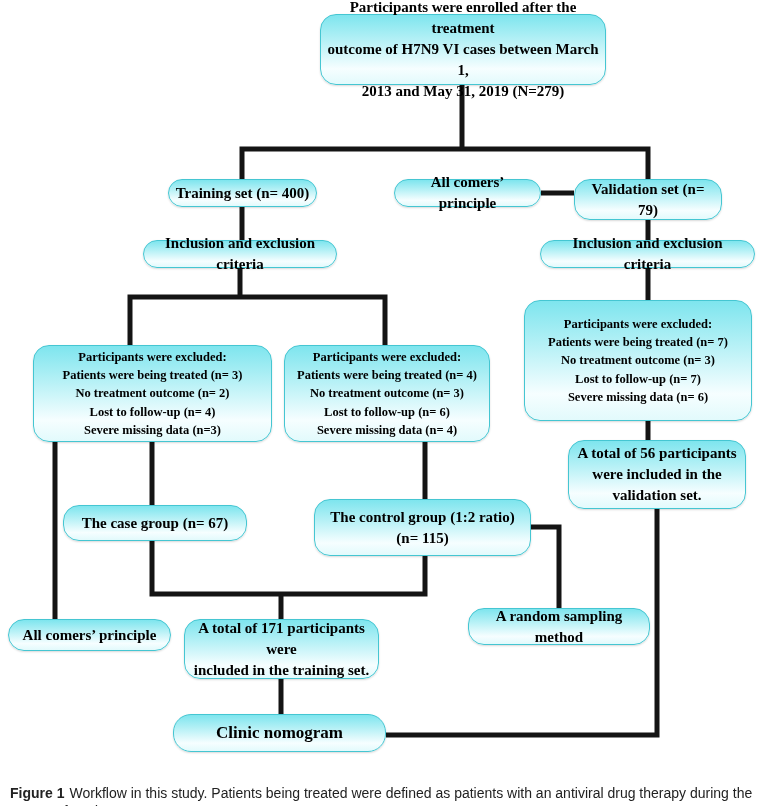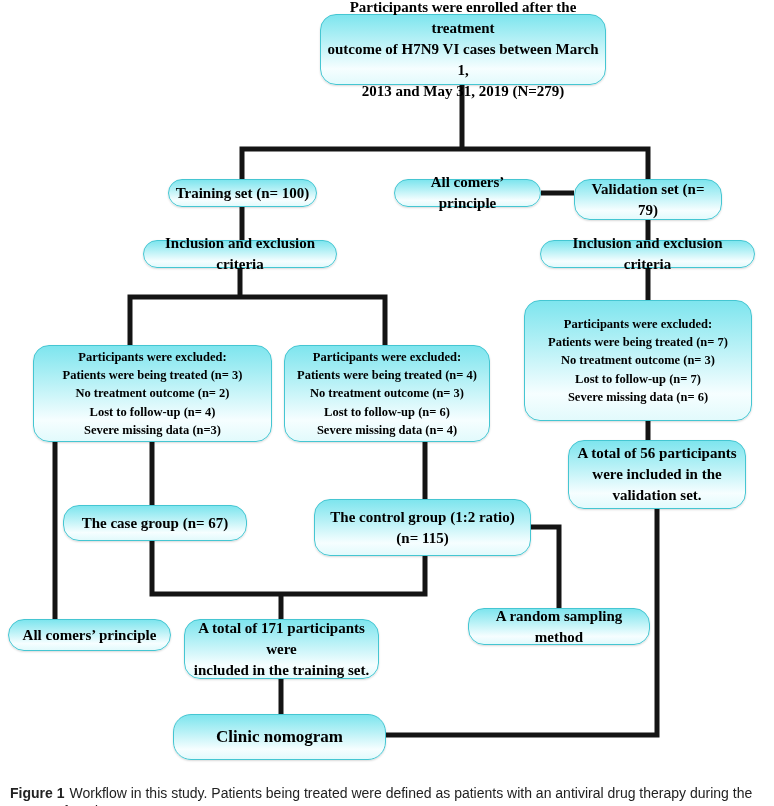--- a/index.html
+++ b/index.html
@@ -74,21 +74,21 @@
       <path d="M281 666 V715"></path>
       <path d="M657 496 V735 H386"></path>
       <path d="M531 527 H559 V609"></path>
     </g>
   </svg>
 
   <div class="node" style="left:320px; top:14px; width:286px; height:71px;">Participants were enrolled after the treatment
 outcome of H7N9 VI cases between March 1,
 2013 and May 31, 2019  (N=279)</div>
 
-  <div class="node" style="left:168px; top:179px; width:149px; height:28px;">Training set  (n= 100)</div>
+  <div class="node" style="left:168px; top:179px; width:149px; height:28px;">Training set  (n= 400)</div>
 
   <div class="node" style="left:394px; top:179px; width:147px; height:28px;">All comers’ principle</div>
 
   <div class="node" style="left:574px; top:179px; width:148px; height:41px;">Validation set  (n= 79)</div>
 
   <div class="node" style="left:143px; top:240px; width:194px; height:28px;">Inclusion and exclusion criteria</div>
 
   <div class="node" style="left:540px; top:240px; width:215px; height:28px;">Inclusion and exclusion criteria</div>
 
   <div class="node small" style="left:33px; top:345px; width:239px; height:97px;">Participants were excluded:
@@ -118,19 +118,19 @@
   <div class="node" style="left:314px; top:499px; width:217px; height:57px;">The control group (1:2 ratio)
 (n= 115)</div>
 
   <div class="node" style="left:8px; top:619px; width:163px; height:32px;">All comers’ principle</div>
 
   <div class="node" style="left:184px; top:619px; width:195px; height:60px;">A total of 171 participants were
 included in the training set.</div>
 
   <div class="node" style="left:468px; top:608px; width:182px; height:37px;">A random sampling method</div>
 
-  <div class="node large" style="left:173px; top:714px; width:213px; height:46px;">Clinic nomogram</div>
+  <div class="node large" style="left:173px; top:714px; width:213px; height:38px;">Clinic nomogram</div>
 
   <div class="caption">
     <span class="caption-label">Figure 1</span><span>Workflow in this study. Patients being treated were defined as patients with an antiviral drug therapy during the course of study.</span>
   </div>
 
 </div>
 
 </body></html>

